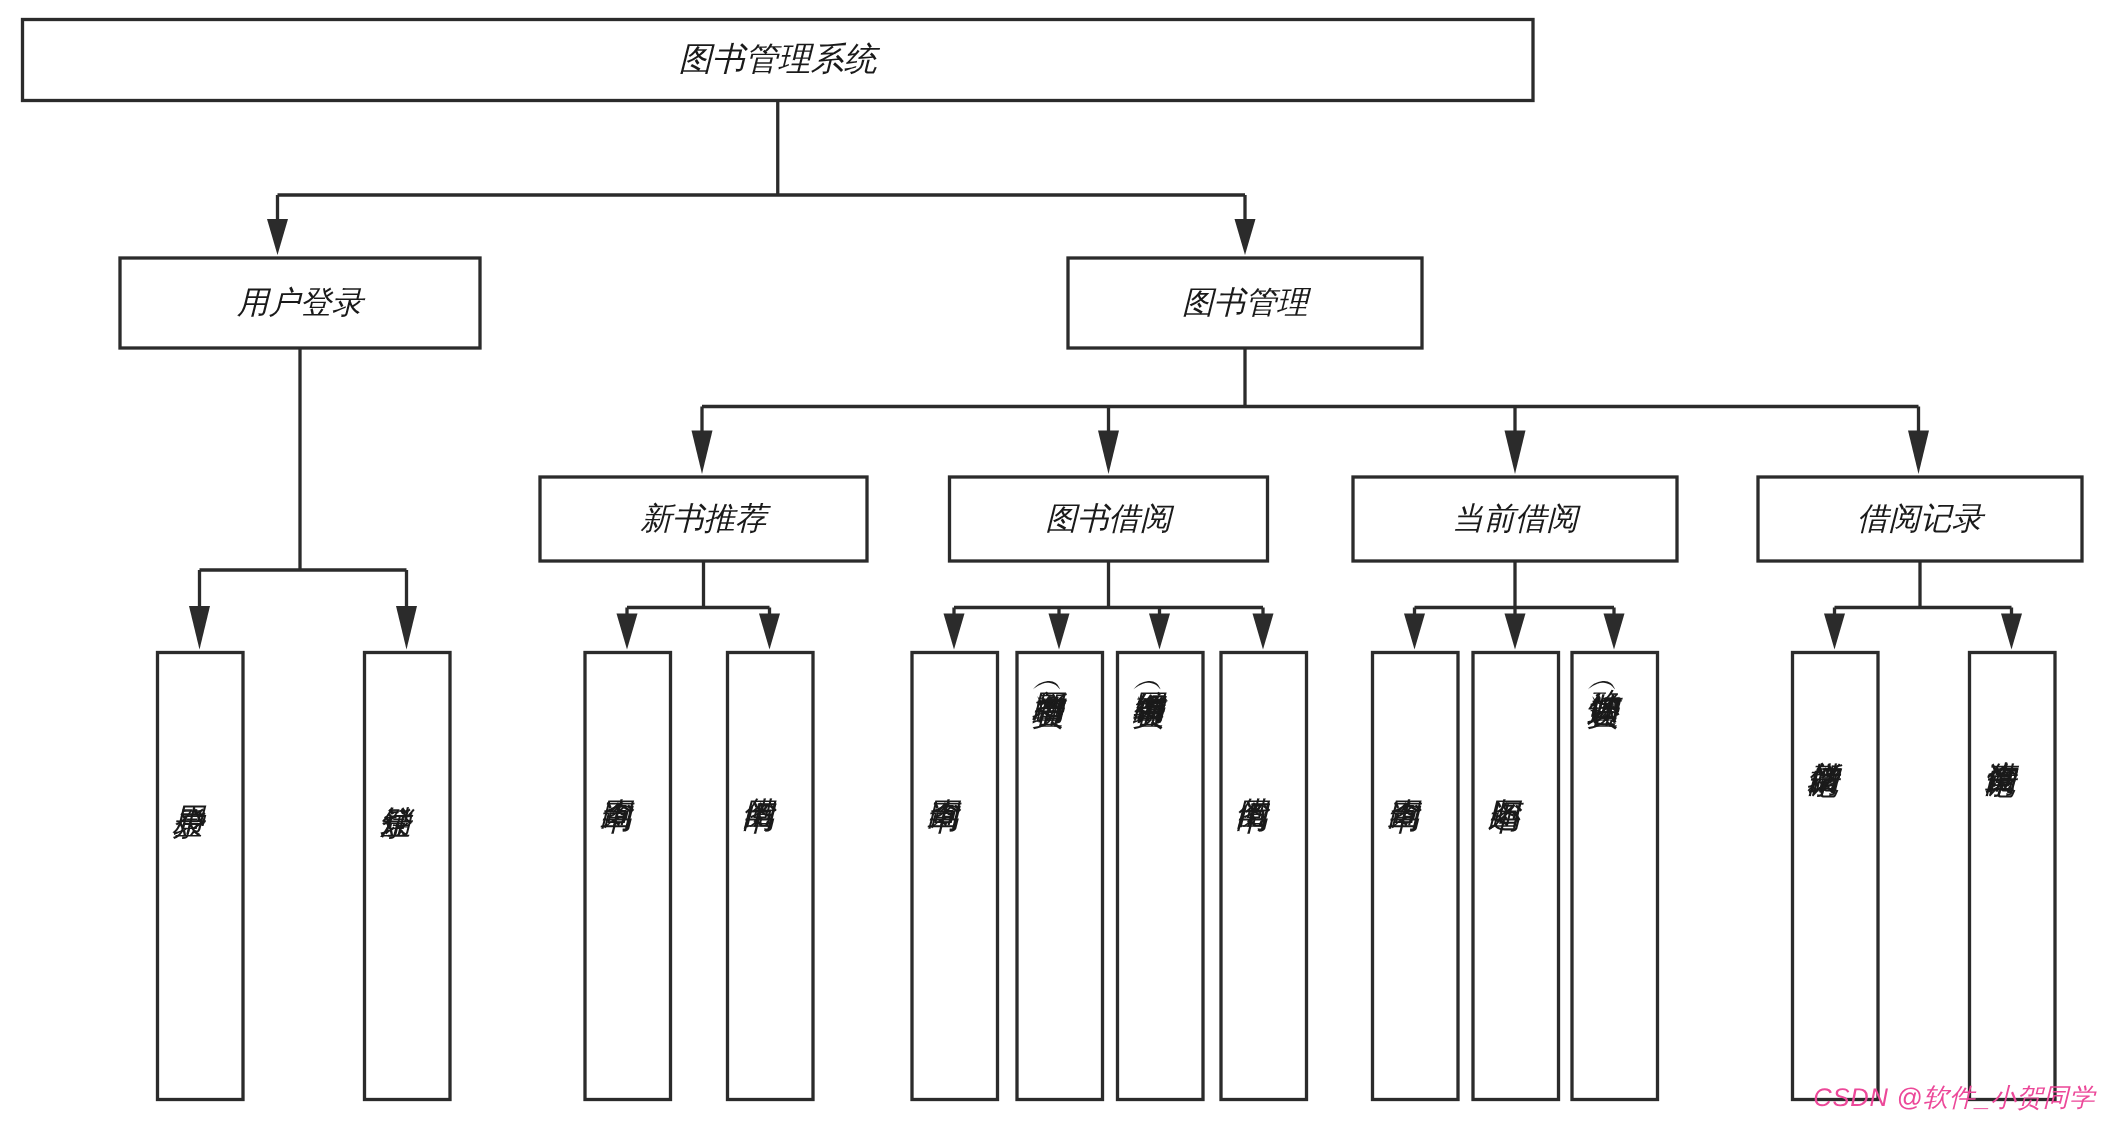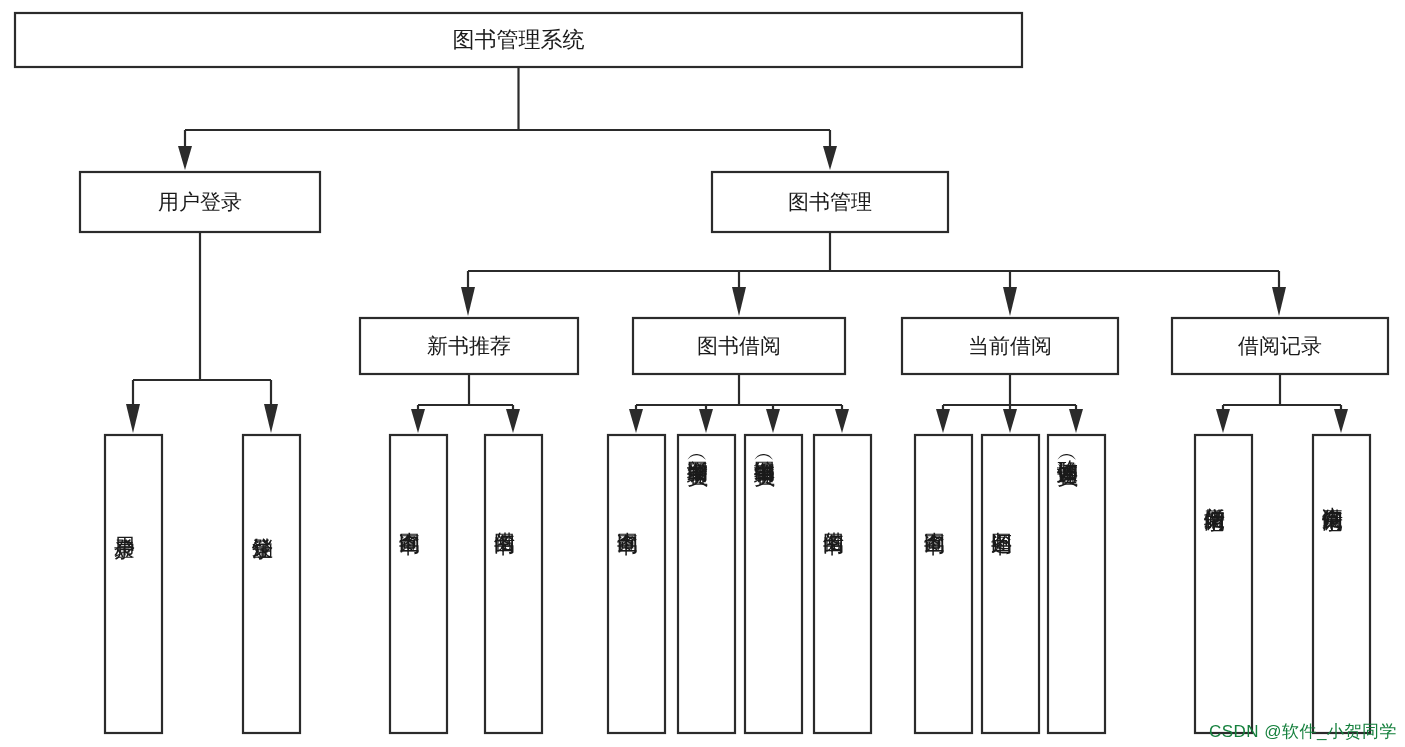--- a/index.html
+++ b/index.html
@@ -11,20 +11,21 @@
     width: 1405px;
     height: 747px;
     font-family: "Liberation Sans", "DejaVu Sans", sans-serif;
     overflow: hidden;
   }
   #diagram-root {
     position: relative;
     width: 1405px;
     height: 747px;
     background: #ffffff;
+    font-style: italic;
   }
   svg#tree-svg {
     position: absolute;
     left: 0;
     top: 0;
     width: 1405px;
     height: 747px;
     display: block;
   }
   .node-rect {
@@ -68,21 +69,21 @@
     text-align: start;
     white-space: nowrap;
     pointer-events: none;
   }
   #watermark {
     position: absolute;
     right: 8px;
     bottom: 4px;
     font-family: "Liberation Sans", "DejaVu Sans", sans-serif;
     font-size: 17px;
-    color: #15803d;
+    color: #ec4899;
     letter-spacing: 0.5px;
     white-space: nowrap;
   }
 </style>
 </head>
 <body>
 
 <div id="diagram-root">
 
   <svg id="tree-svg" viewBox="0 0 1405 747">

